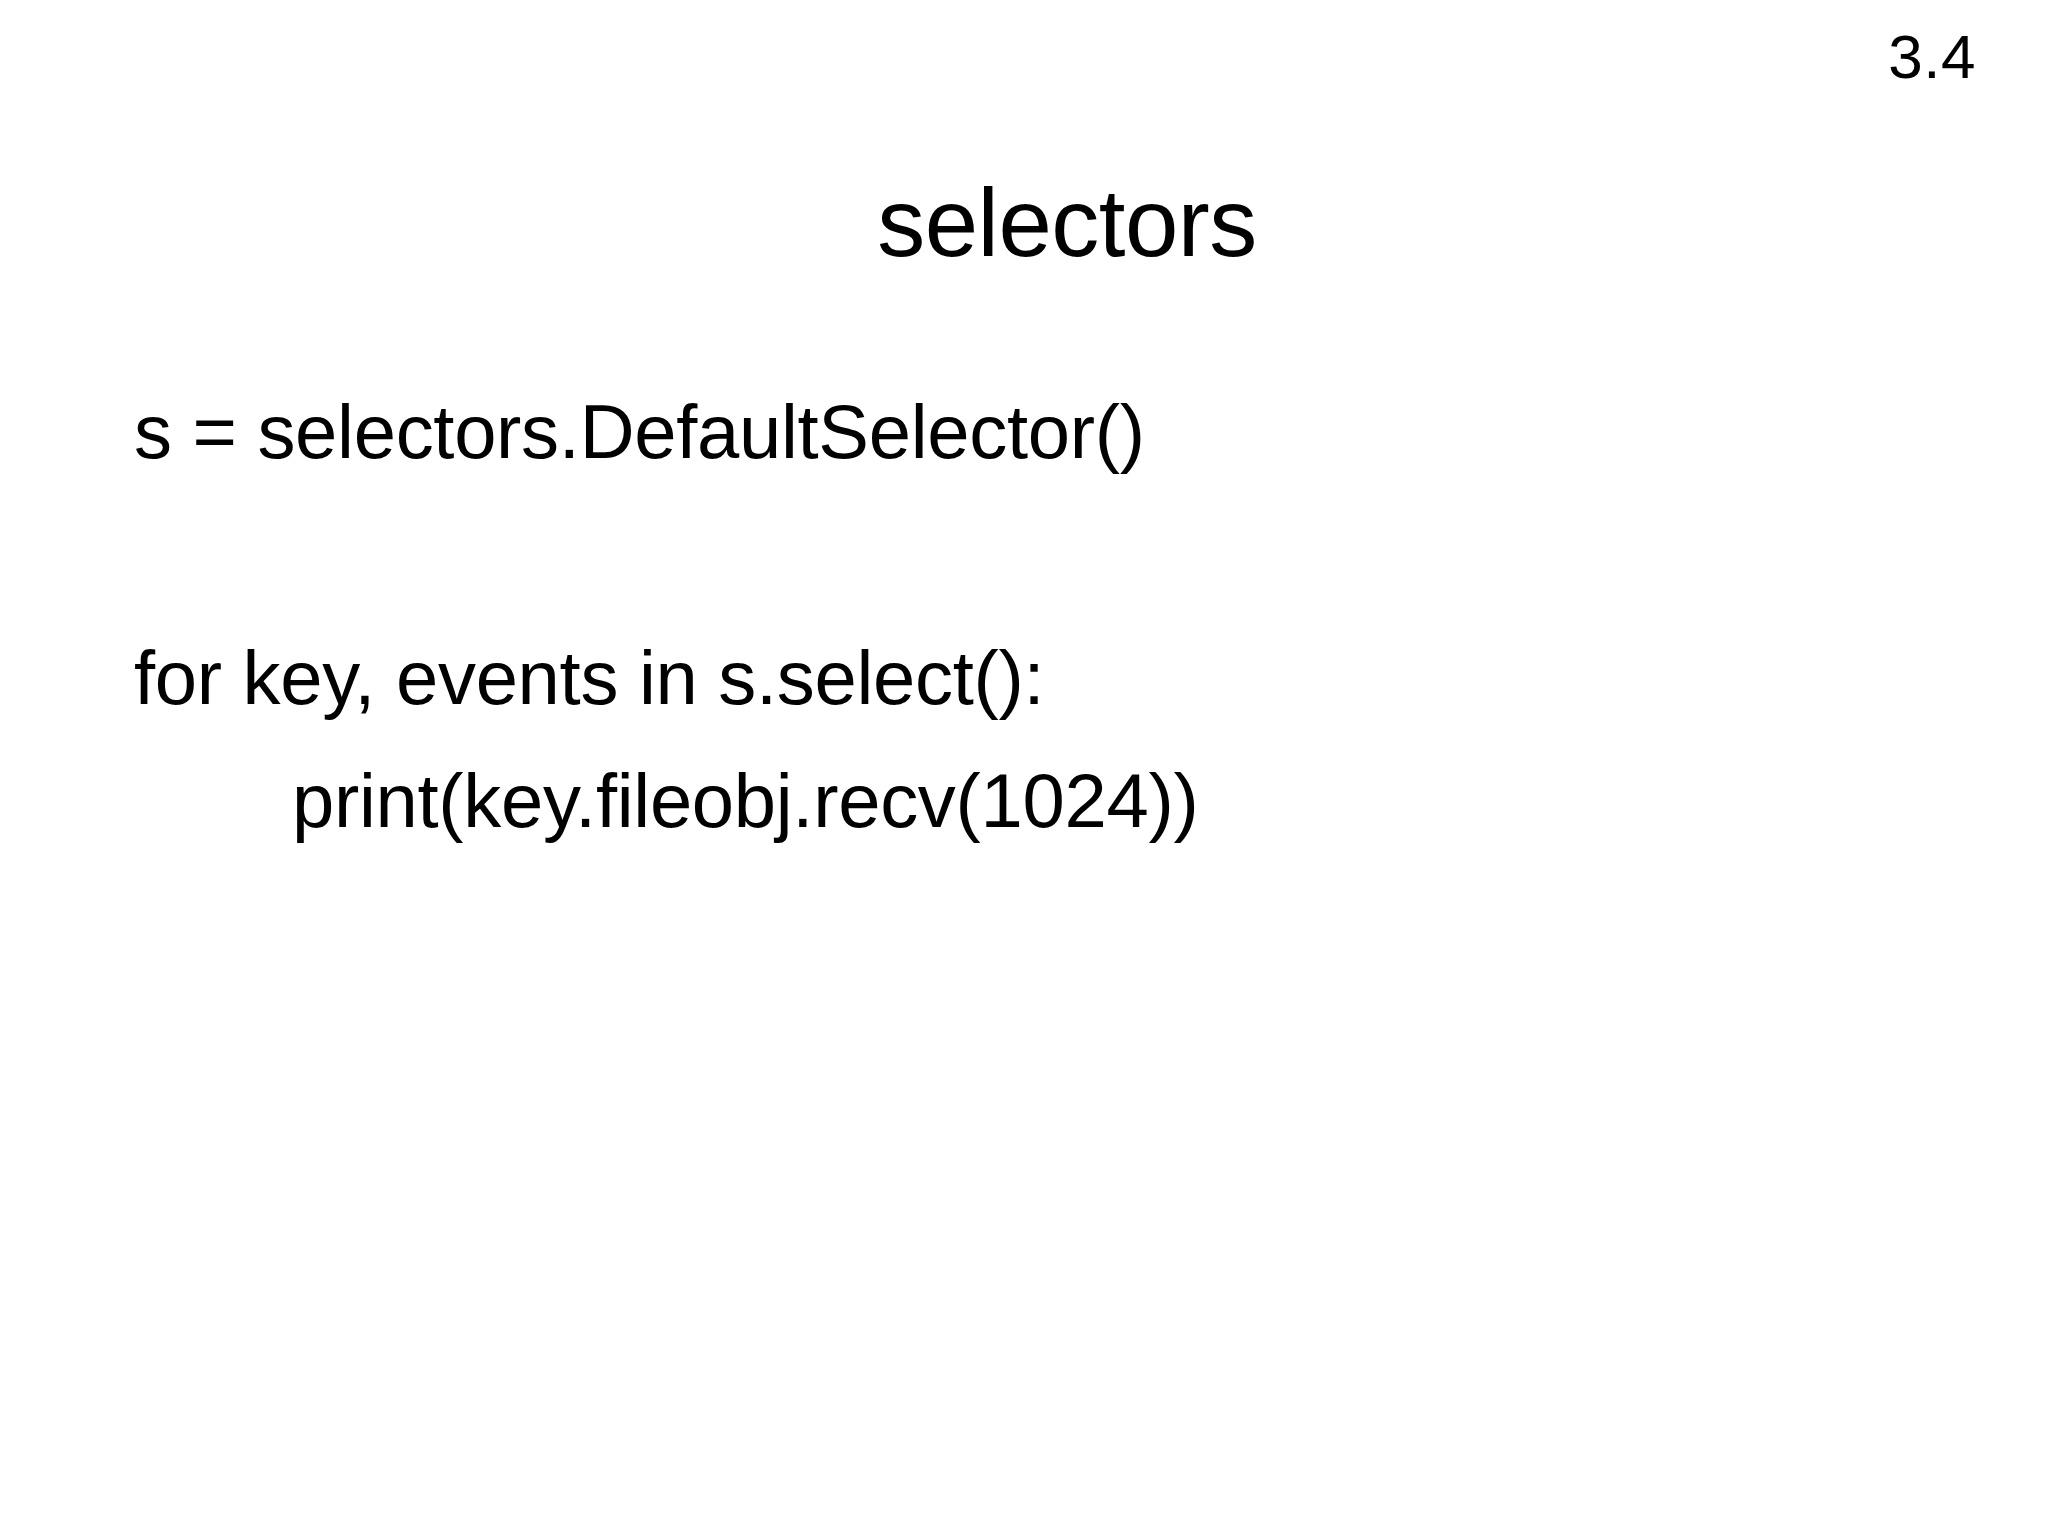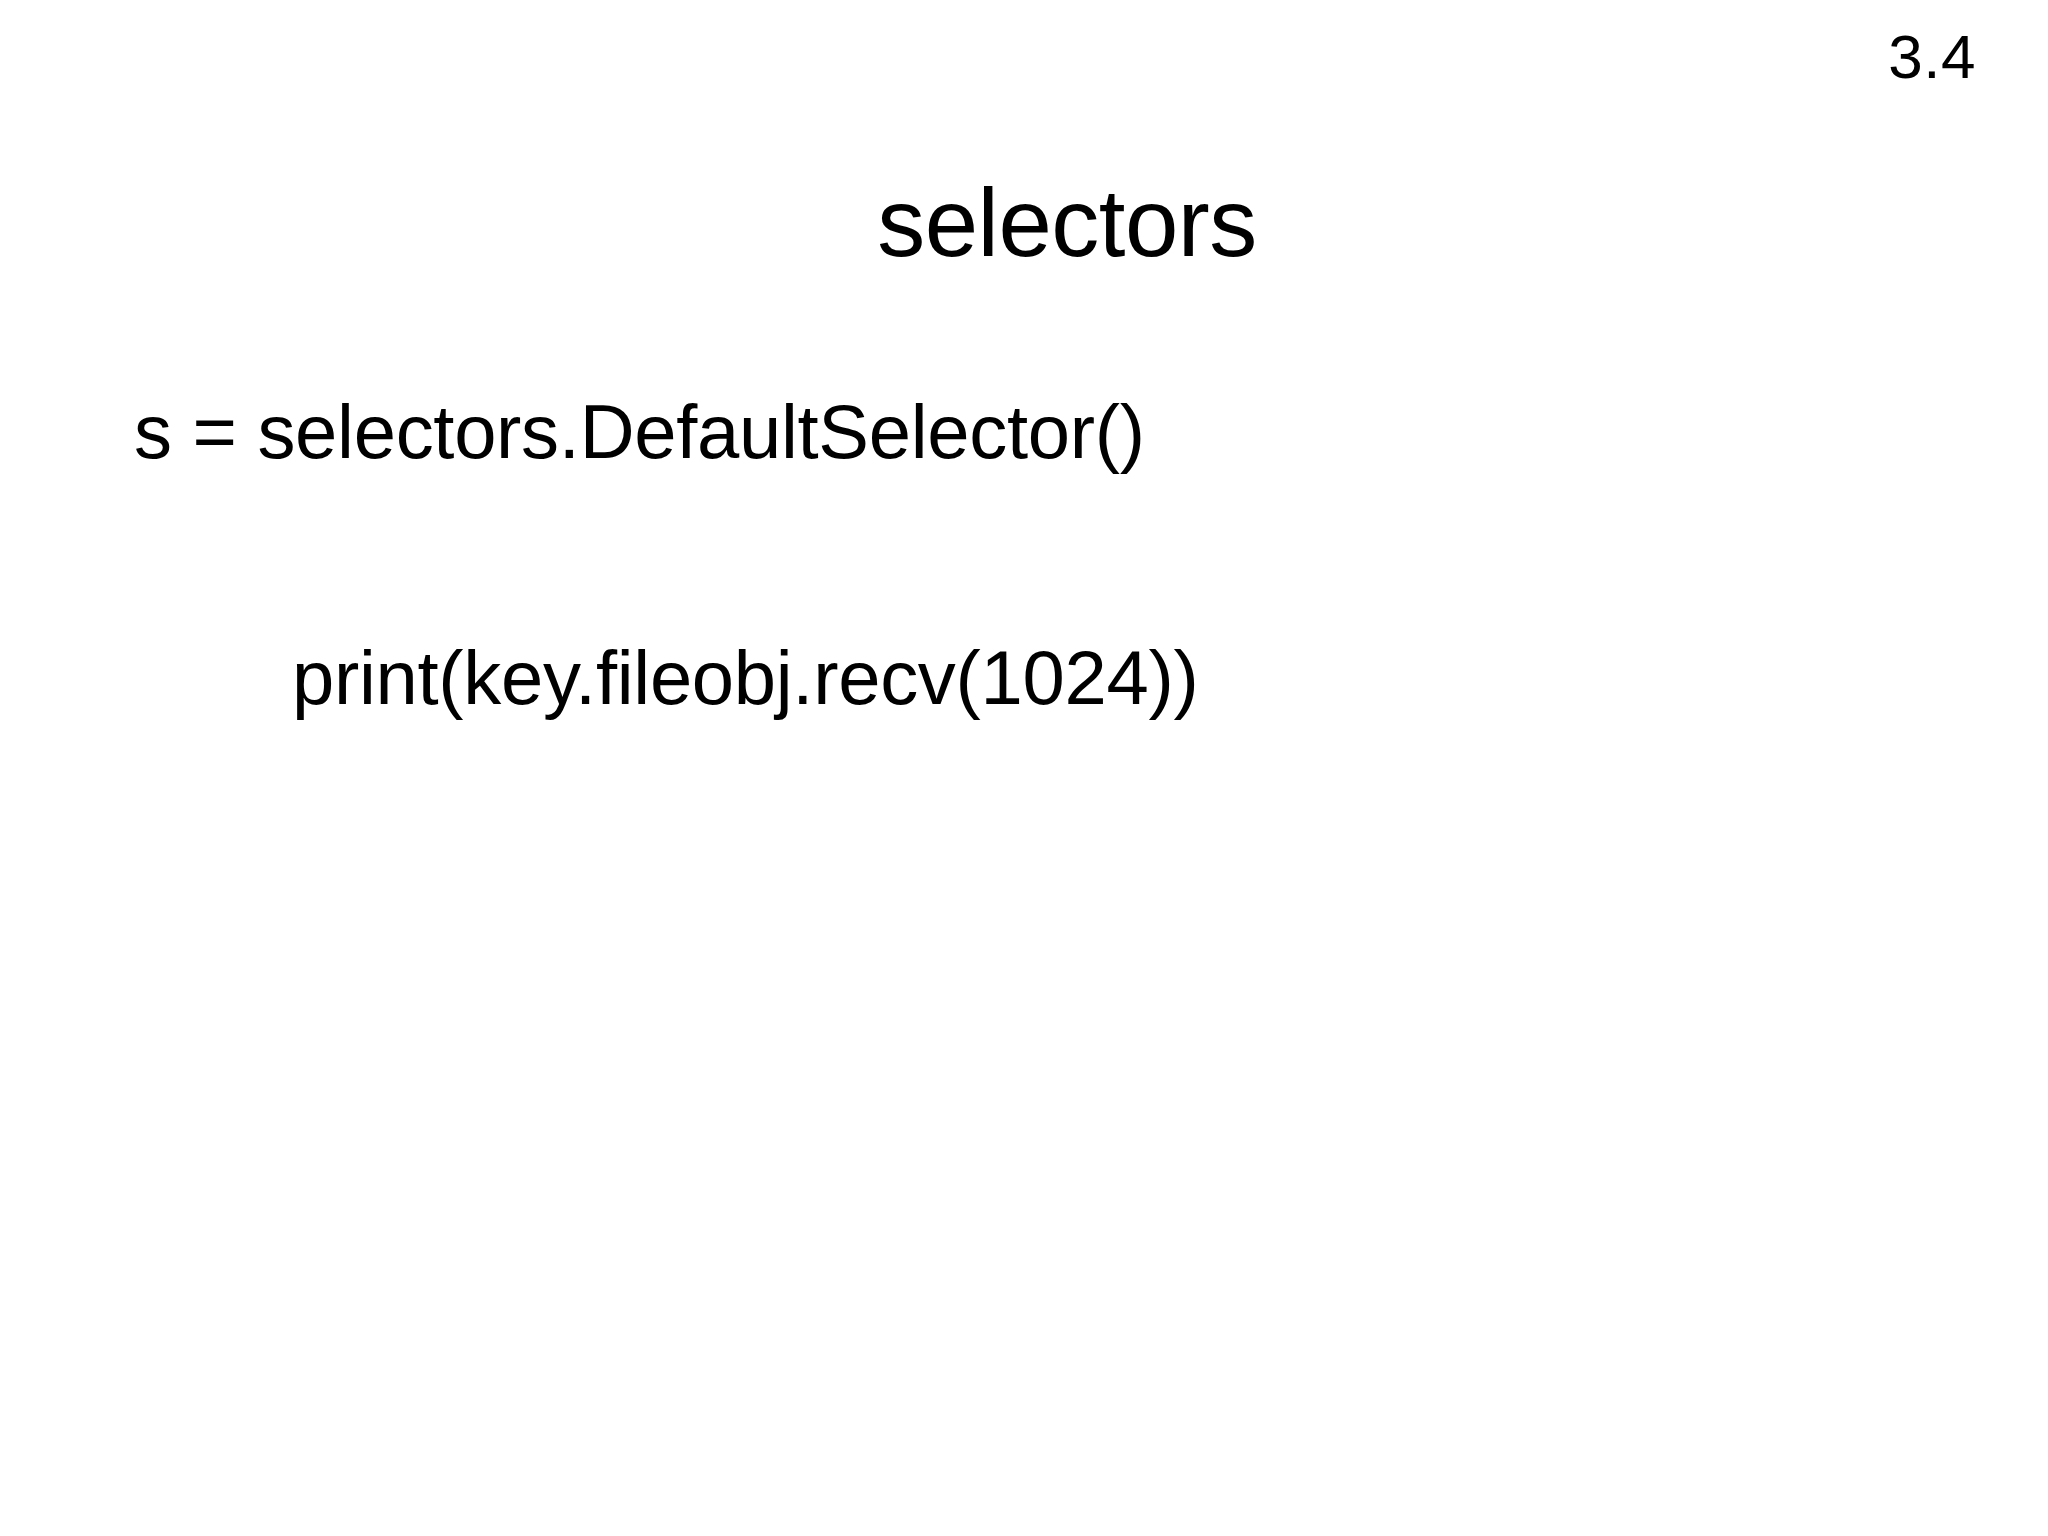--- a/index.html
+++ b/index.html
@@ -82,16 +82,17 @@
 
 <div class="slide">
 
   <div class="page-number">3.4</div>
 
   <h1 class="slide-title">selectors</h1>
 
   <div class="code-block">
     <div class="code-line indent-0">s = selectors.DefaultSelector()</div>
     <div class="code-line blank indent-0"></div>
+    <div class="code-line indent-0">for key, events in s.select():</div>
     <div class="code-line indent-2">print(key.fileobj.recv(1024))</div>
   </div>
 
 </div>
 
 </body></html>

